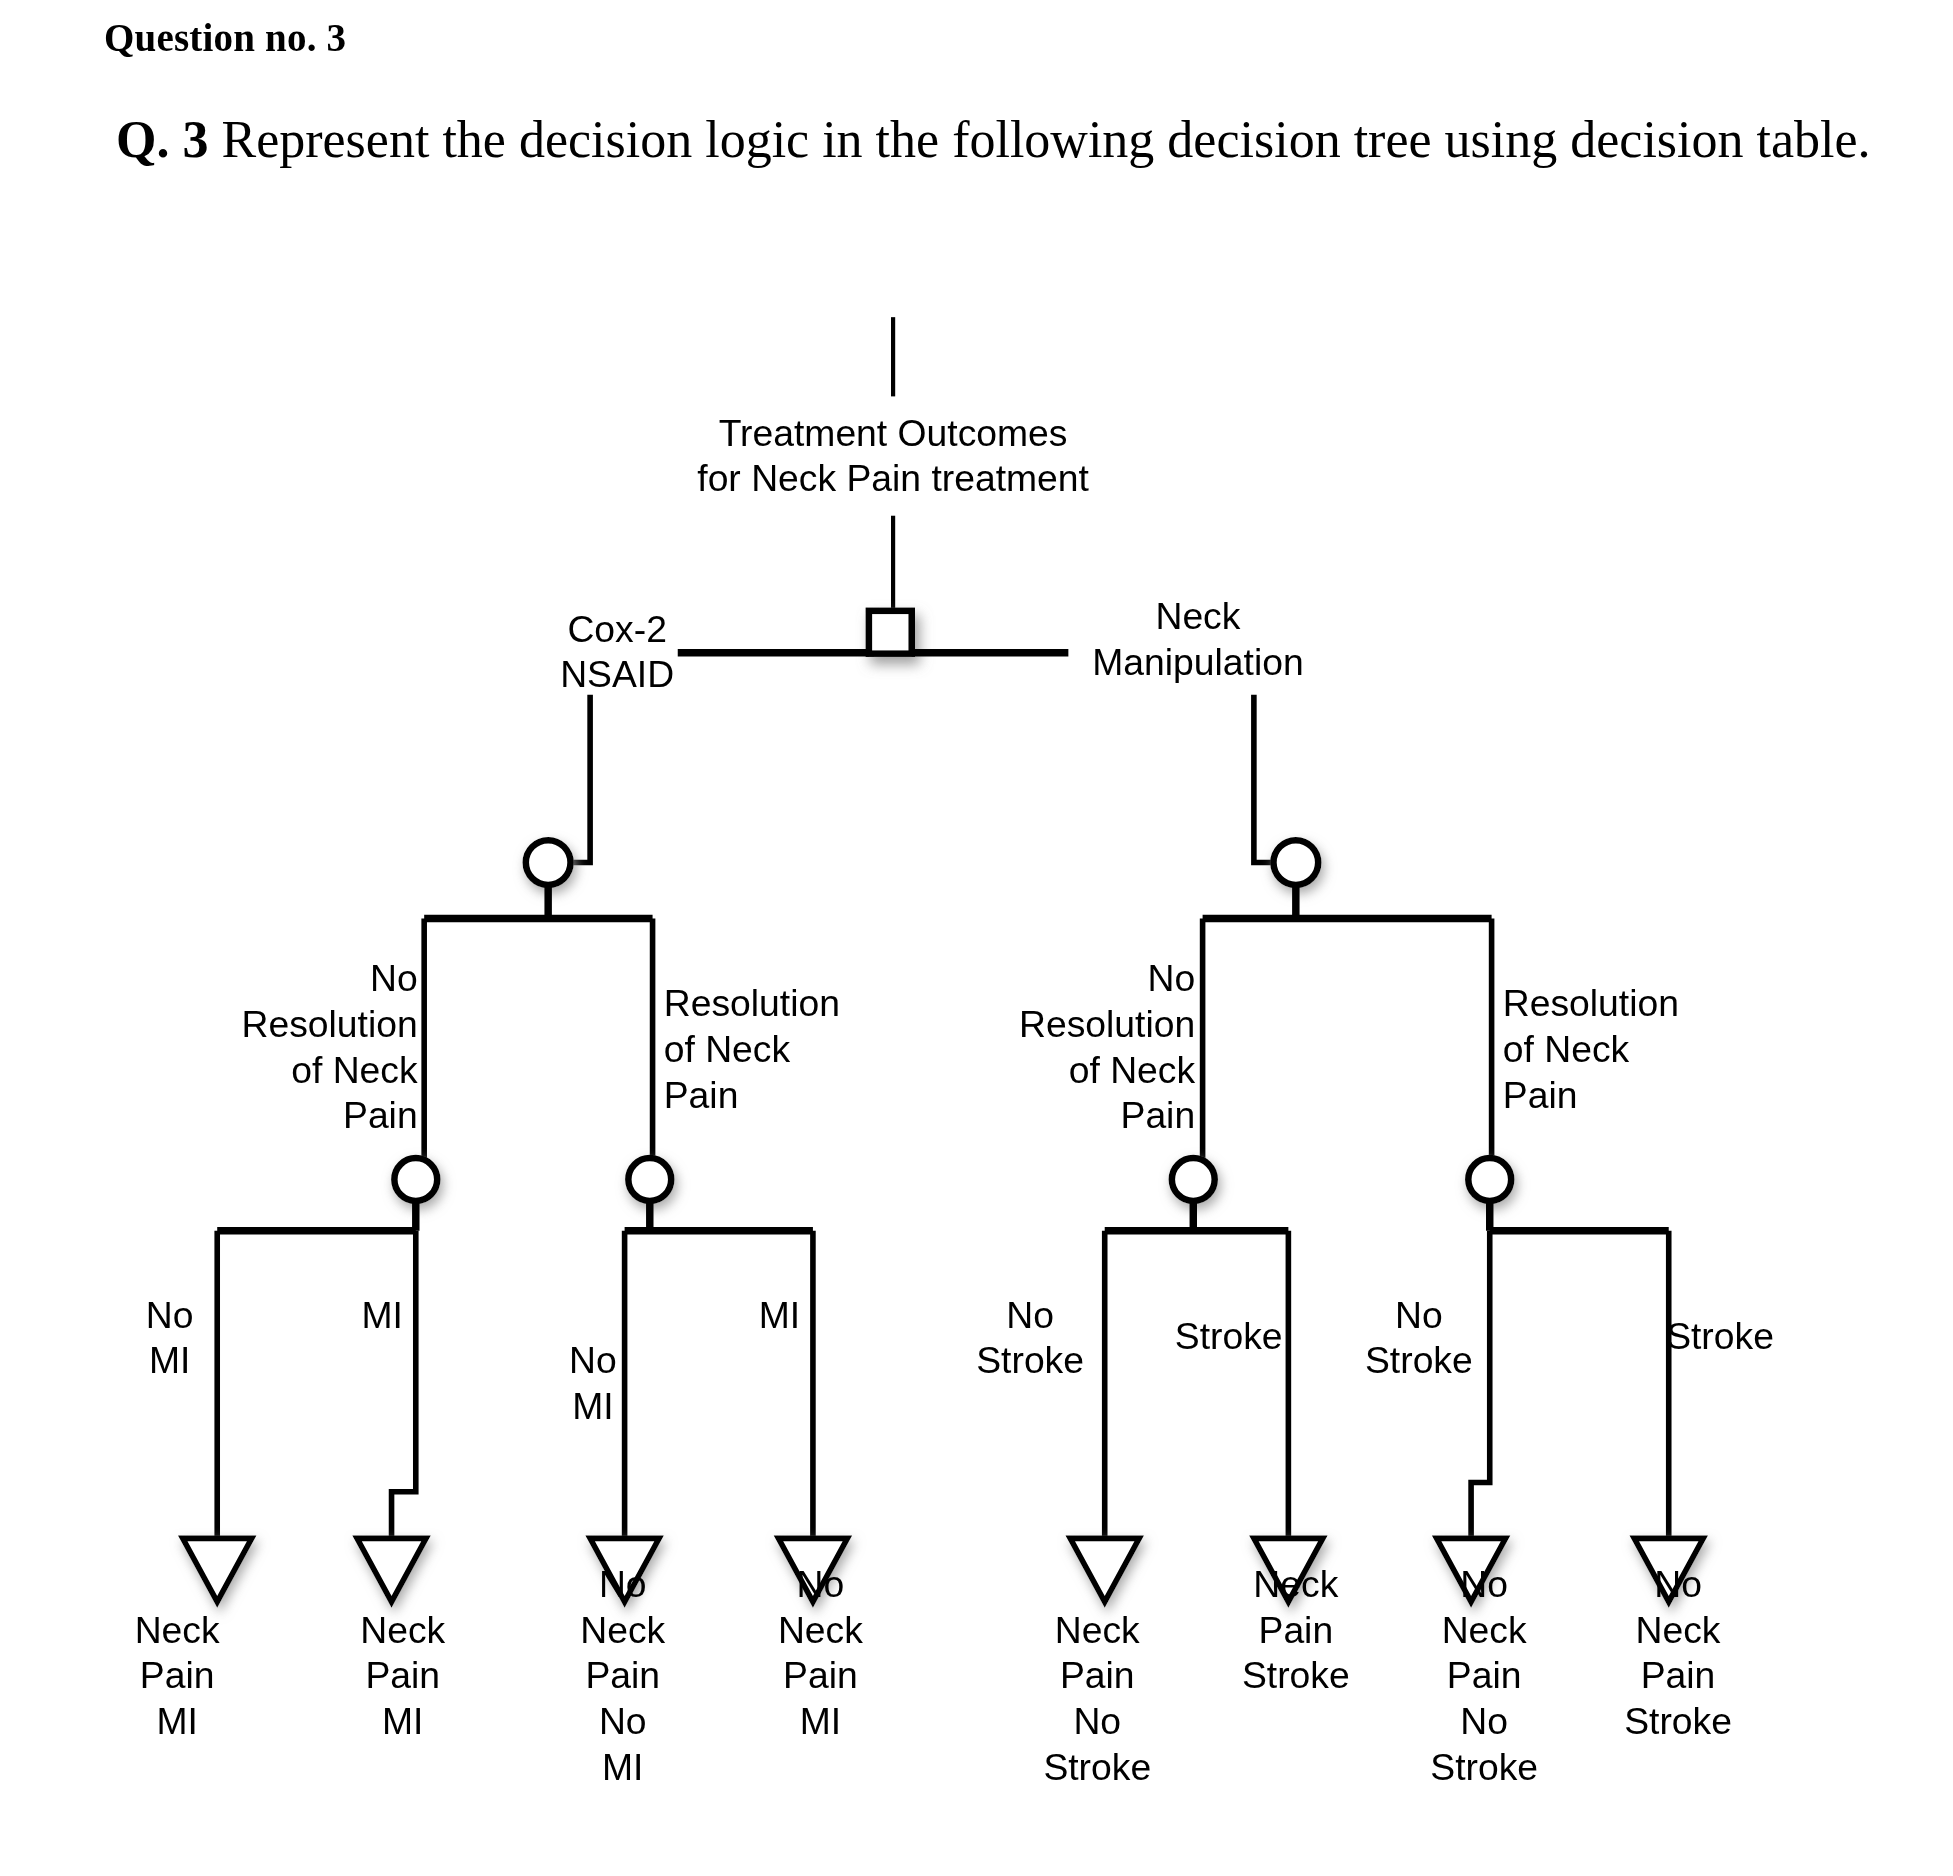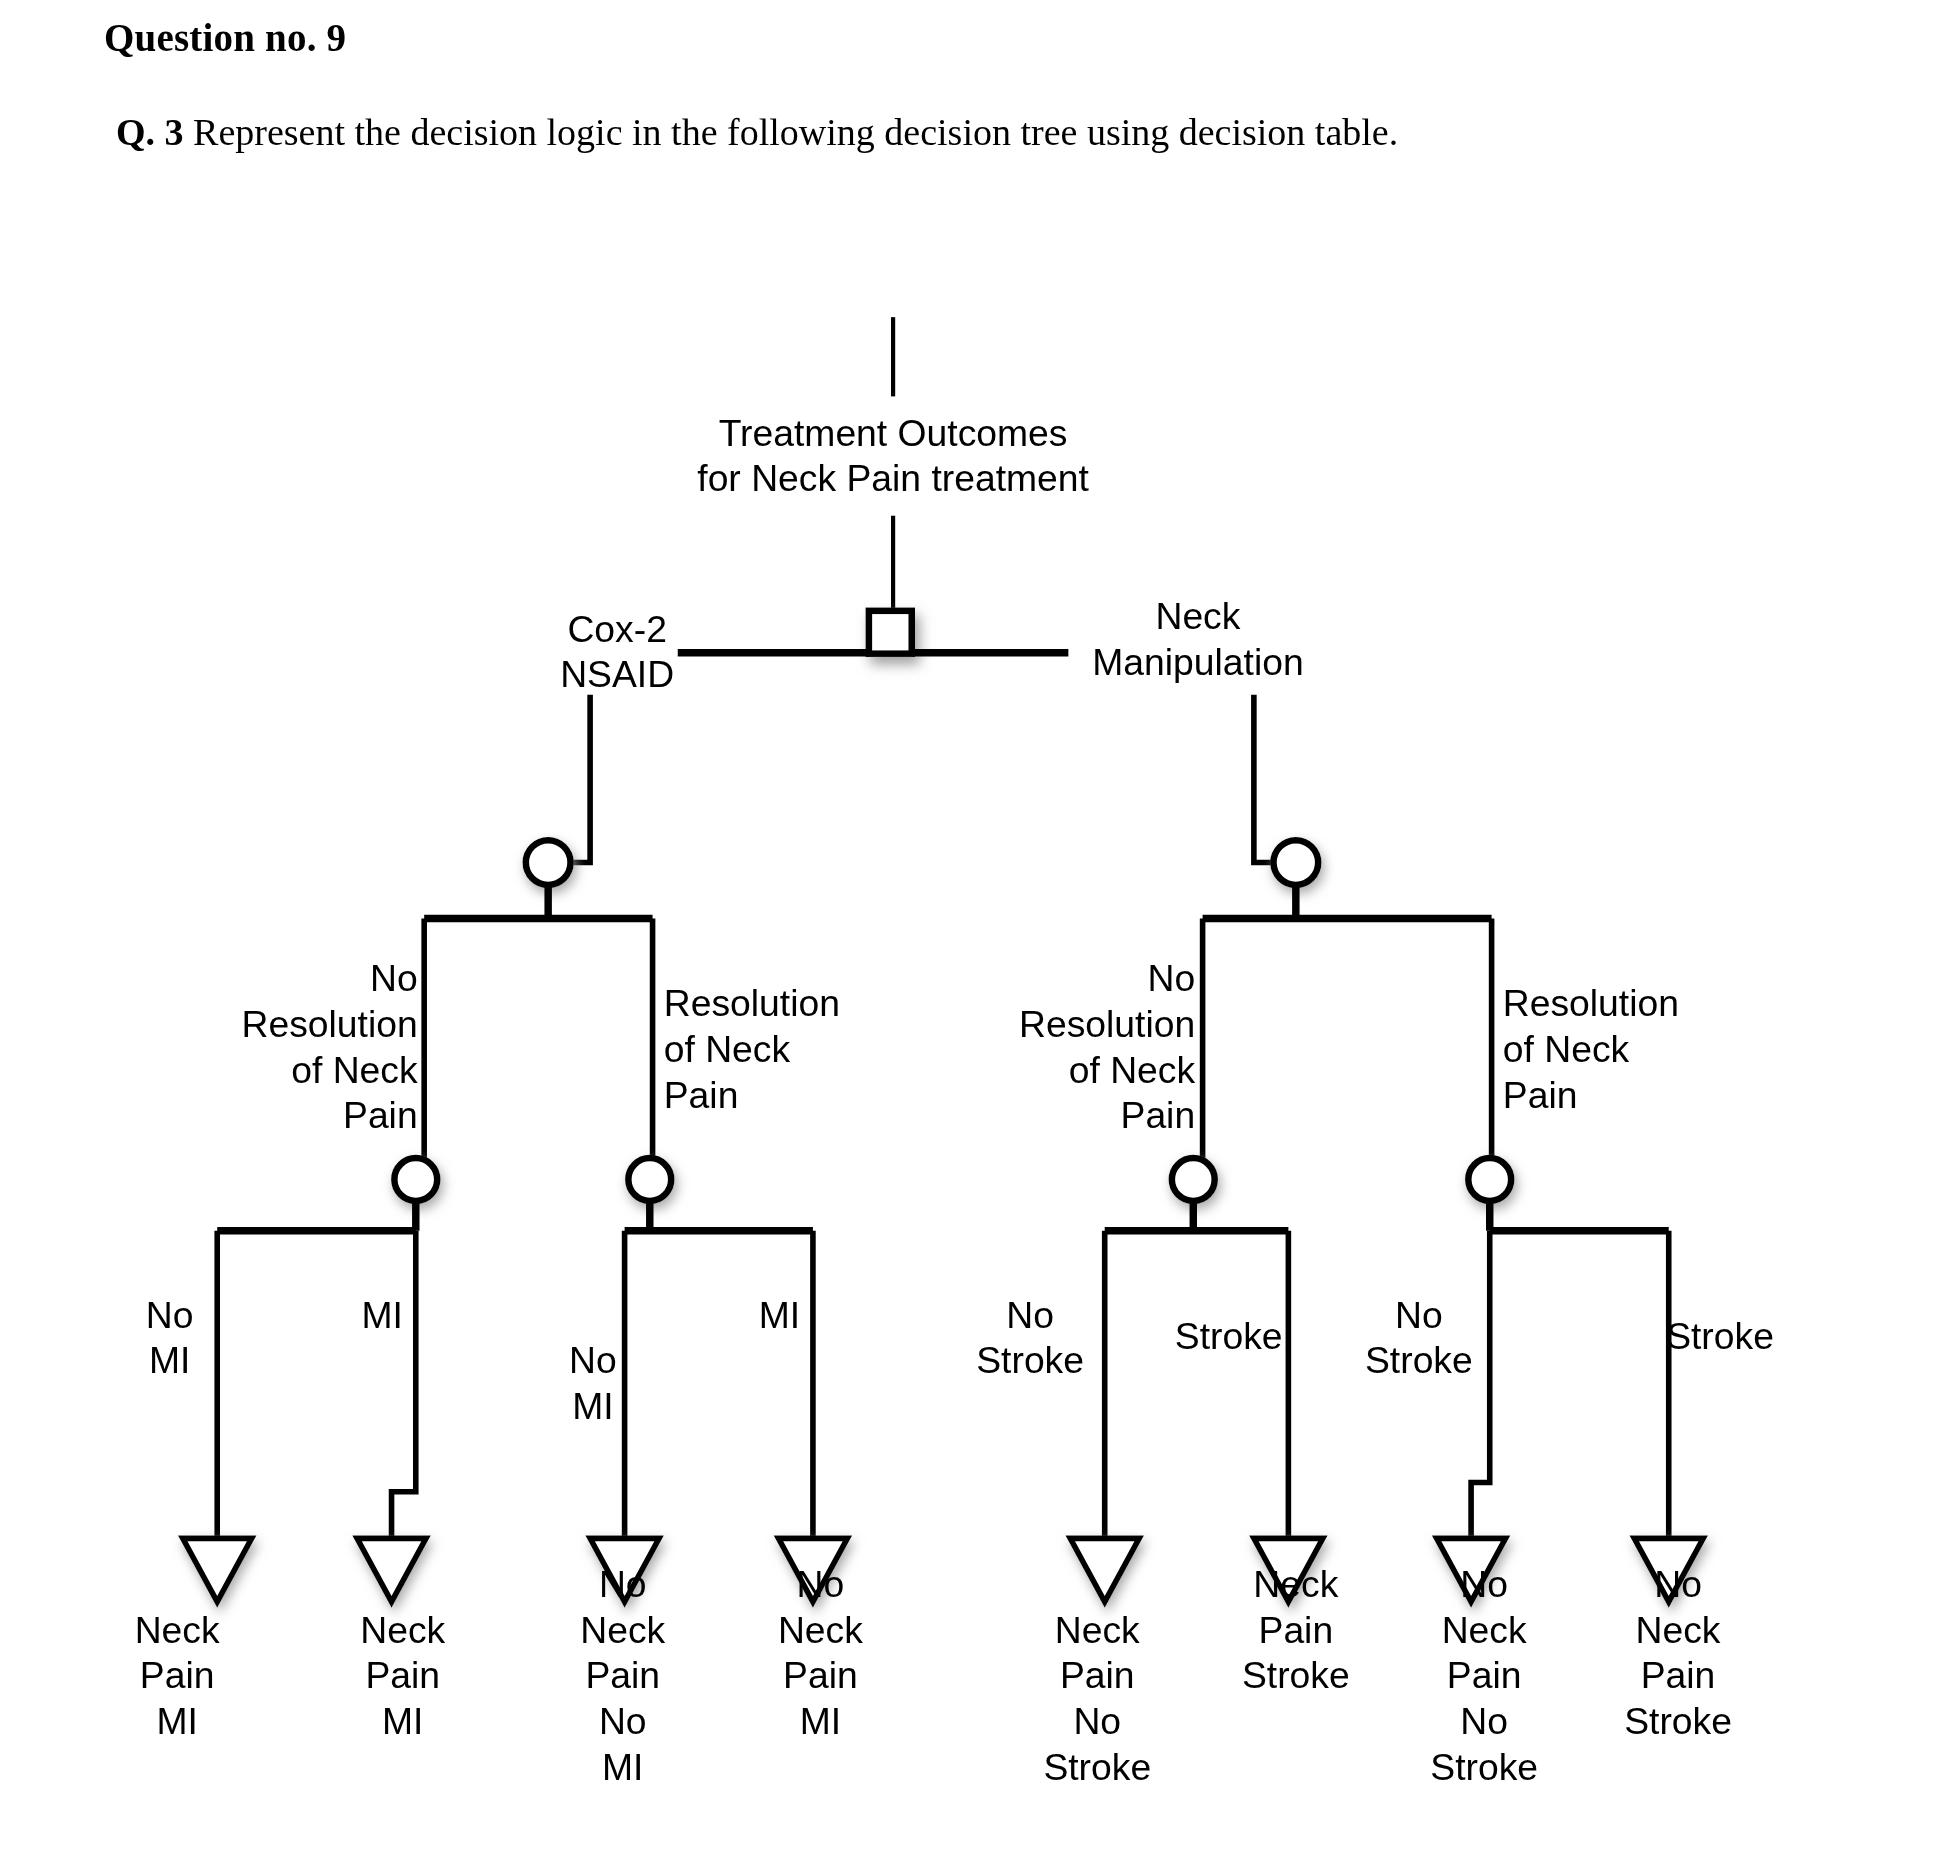--- a/index.html
+++ b/index.html
@@ -31,21 +31,21 @@
   #question-label {
     left: 104px;
     top: 15px;
     font-size: 39px;
     font-weight: bold;
     letter-spacing: 0.2px;
   }
   #prompt-line {
     left: 116px;
     top: 110px;
-    font-size: 38px;
+    font-size: 52px;
     font-weight: normal;
   }
   #prompt-line .qnum {
     font-weight: bold;
   }
   #tree-svg {
     position: absolute;
     left: 0;
     top: 0;
     width: 1954px;
@@ -79,21 +79,21 @@
   }
   text.lbl { font-size: 40px; }
   text.leaf { font-size: 40px; }
   text.root { font-size: 40px; }
 </style>
 </head>
 <body>
 
 <div id="page">
 
-  <div class="hdr" id="question-label">Question no. 9</div>
+  <div class="hdr" id="question-label">Question no. 3</div>
 
   <div class="hdr" id="prompt-line">
     <span class="qnum">Q. 3</span><span> </span><span>Represent the decision logic in the following decision tree using decision table.</span>
   </div>
 
   <svg id="tree-svg" viewBox="0 0 2096 2013">
     <defs>
       <filter id="softshadow" x="-60%" y="-60%" width="240%" height="240%">
         <feDropShadow dx="5" dy="8" stdDeviation="7" flood-color="#909090" flood-opacity="0.85"></feDropShadow>
       </filter>

